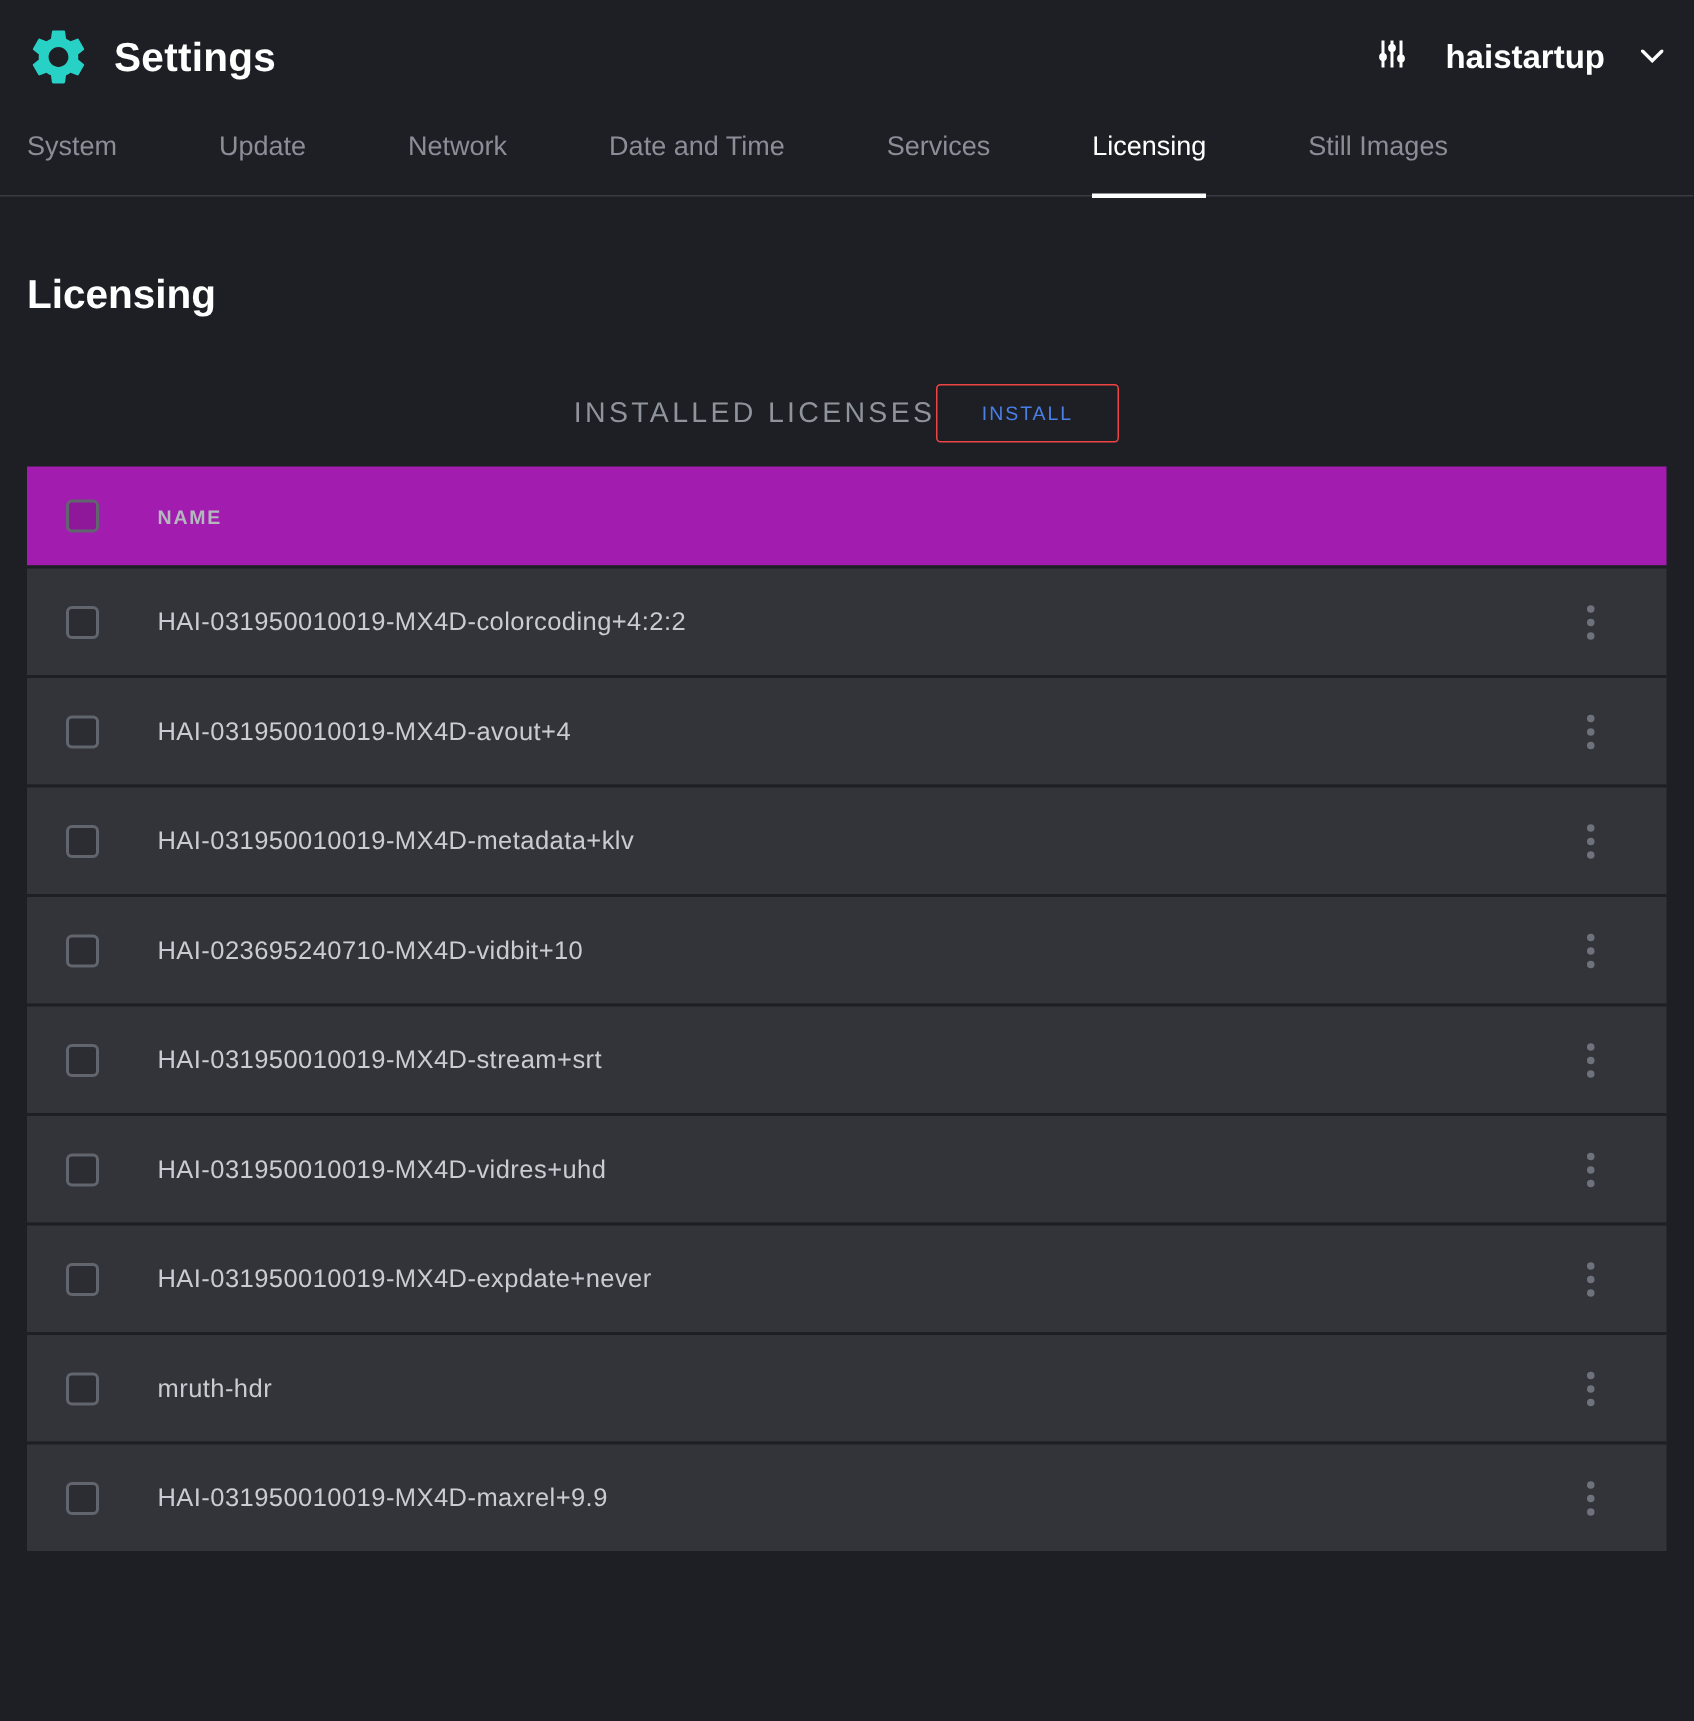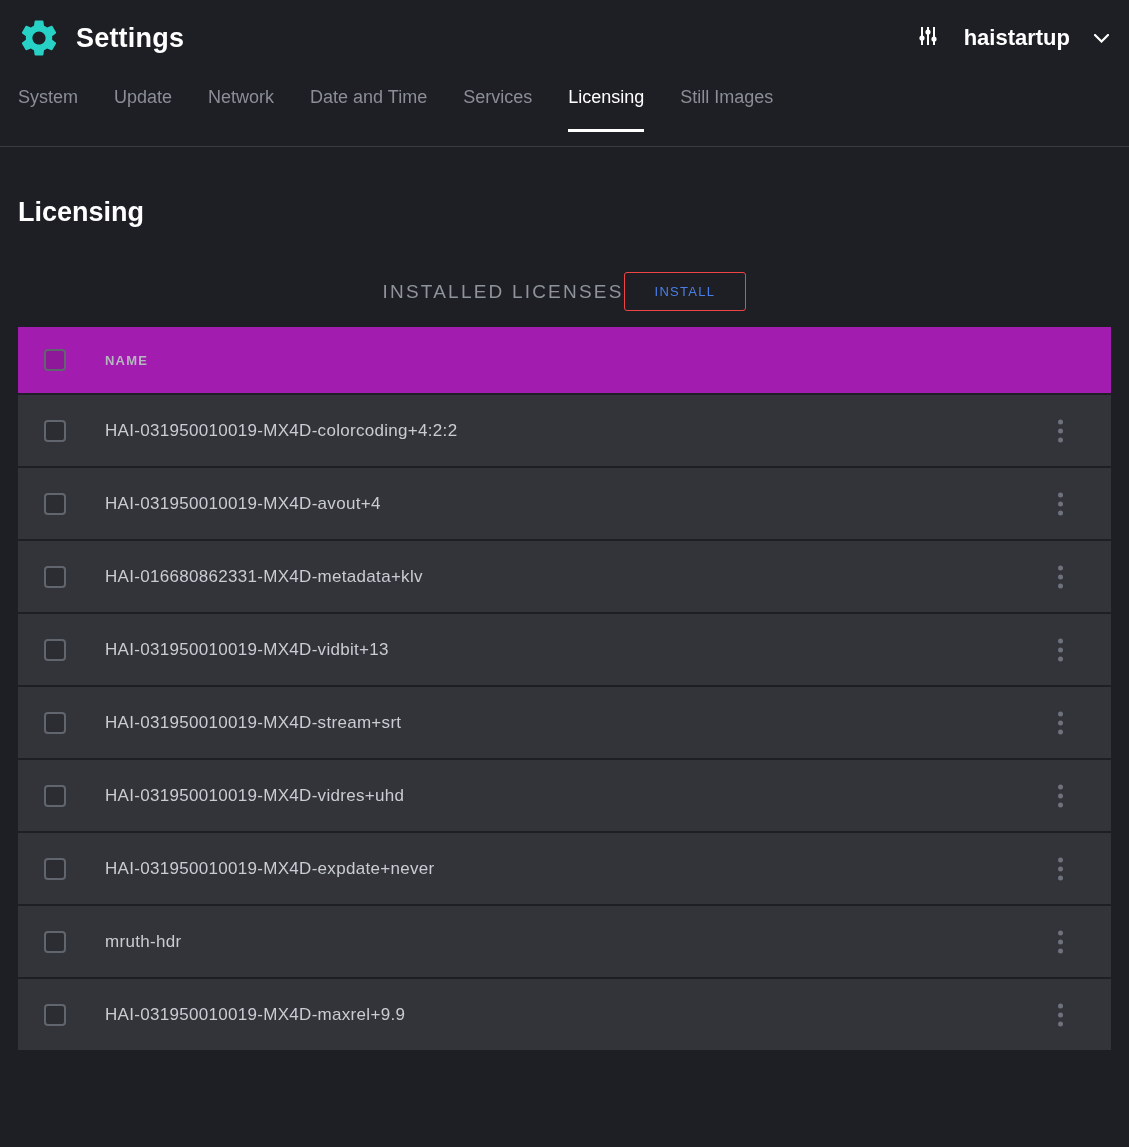--- a/index.html
+++ b/index.html
@@ -22,23 +22,23 @@
   .app-title { font-size: 27px; font-weight: 700; color: #ffffff; letter-spacing: 0.2px; }
 
   .account { display: flex; align-items: center; gap: 24px; cursor: pointer; }
   .sliders-wrap svg { width: 24px; height: 24px; stroke: #ffffff; fill: #ffffff; }
   .account-name { font-size: 22px; font-weight: 700; color: #ffffff; }
   .chevron-wrap svg { width: 15px; height: 9px; stroke: #ffffff; fill: none; stroke-width: 2.2; stroke-linecap: round; }
 
   
   .tabs {
     display: flex; align-items: flex-end;
-    padding: 14px 18px 16px 18px;
+    padding: 14px 18px 0 18px;
     border-bottom: 1px solid #3a3c43;
-    gap: 36px;
+    gap: 68px;
   }
   .tab {
     font-size: 18px; color: #8b8e97;
     padding-bottom: 21px;
     border-bottom: 3px solid transparent;
     margin-bottom: -2px;
     cursor: pointer;
     white-space: nowrap;
   }
   .tab.active { color: #ffffff; border-bottom-color: #ffffff; }
@@ -177,30 +177,30 @@
     <span class="checkbox"></span>
     <span class="license-name">HAI-031950010019-MX4D-avout+4</span>
     <span class="kebab">
         <i></i>
         <i></i>
         <i></i>
       </span>
   </div>
   <div class="trow">
     <span class="checkbox"></span>
-    <span class="license-name">HAI-016680862331-MX4D-metadata+klv</span>
-    <span class="kebab">
-        <i></i>
-        <i></i>
-        <i></i>
-      </span>
-  </div>
-  <div class="trow">
-    <span class="checkbox"></span>
-    <span class="license-name">HAI-031950010019-MX4D-vidbit+13</span>
+    <span class="license-name">HAI-031950010019-MX4D-metadata+klv</span>
+    <span class="kebab">
+        <i></i>
+        <i></i>
+        <i></i>
+      </span>
+  </div>
+  <div class="trow">
+    <span class="checkbox"></span>
+    <span class="license-name">HAI-023695240710-MX4D-vidbit+10</span>
     <span class="kebab">
         <i></i>
         <i></i>
         <i></i>
       </span>
   </div>
   <div class="trow">
     <span class="checkbox"></span>
     <span class="license-name">HAI-031950010019-MX4D-stream+srt</span>
     <span class="kebab">

